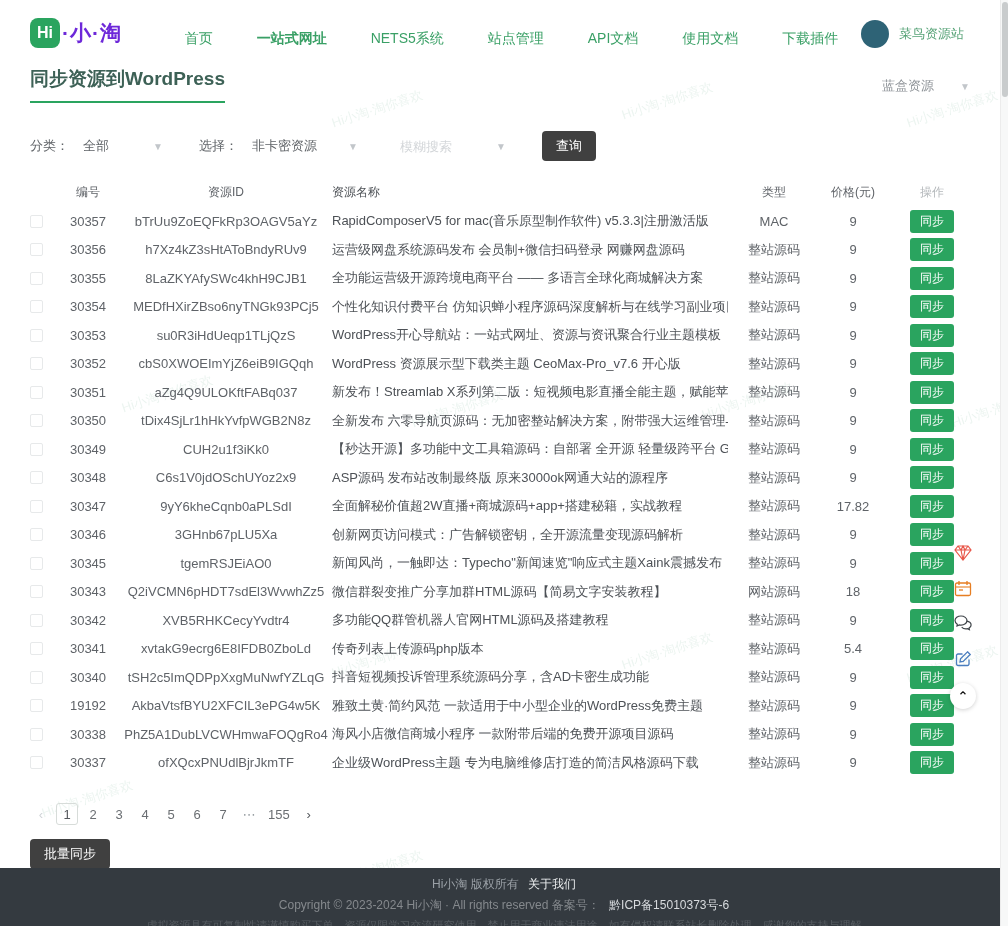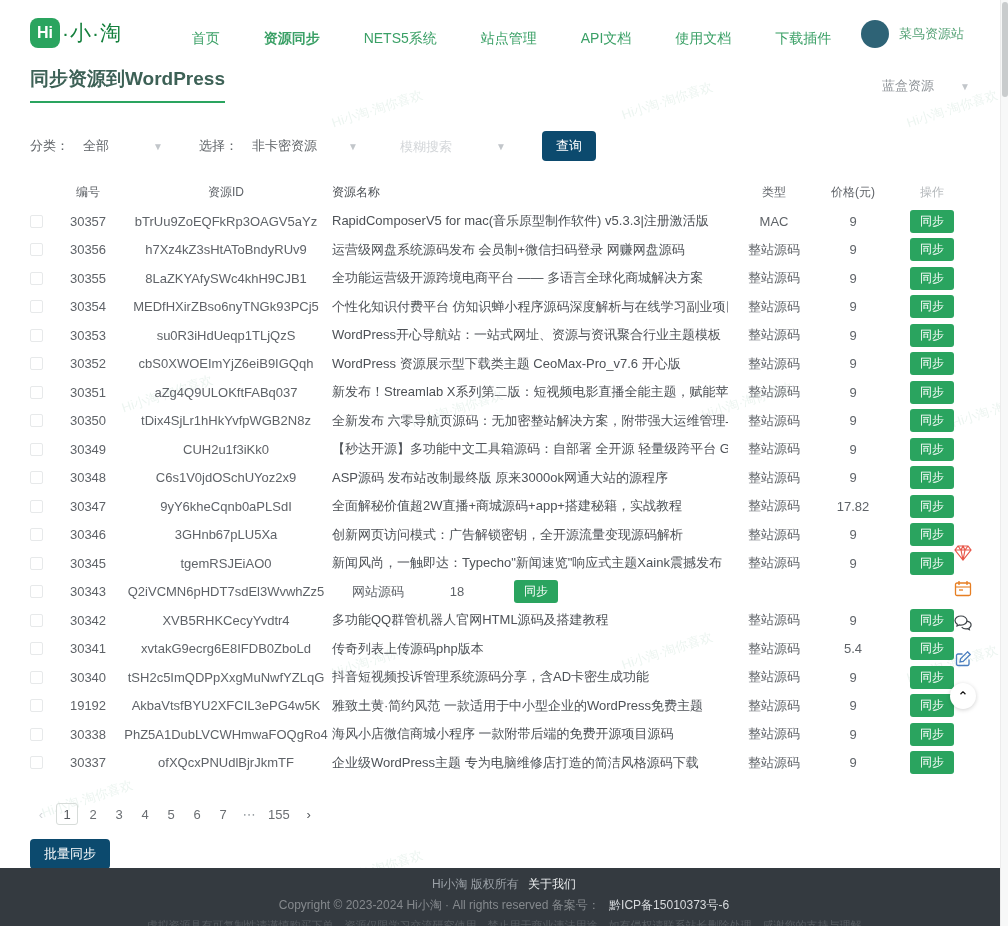--- a/index.html
+++ b/index.html
@@ -6,21 +6,21 @@
   html,body { width:1008px; height:926px; overflow:hidden; background:#fff;
     font-family:"Liberation Sans","DejaVu Sans",sans-serif; }
   body { position:relative; }
 
   
   .topbar { display:flex; align-items:flex-end; height:48px; padding:0 26px 0 30px;
     background:#fff; position:relative; z-index:3; }
   .logo { display:flex; align-items:center; gap:2px; }
   .logo-badge { width:30px; height:30px; background:#2aa45f; color:#fff; border-radius:8px;
     font-weight:bold; font-size:16px; display:flex; align-items:center; justify-content:center; }
-  .logo-text { color:#15803d; font-weight:normal; font-size:21px; letter-spacing:1px; }
+  .logo-text { color:#6d28d9; font-weight:bold; font-size:21px; letter-spacing:1px; }
   .mainnav { display:flex; gap:44px; margin:0 auto; padding-left:40px; }
   .nav-link { font-size:14px; color:#3aa066; text-decoration:none; cursor:pointer; }
   .nav-link.active { font-weight:bold; }
   .userbox { display:flex; align-items:center; gap:10px; margin-right:18px; }
   .avatar { width:28px; height:28px; border-radius:50%; background:#2e6376; }
   .username { font-size:13px; color:#57a377; }
 
   
   .content { position:relative; z-index:2; padding:0 30px; }
   .titlerow { display:flex; align-items:flex-end; justify-content:space-between; margin-top:18px; }
@@ -33,21 +33,21 @@
   .filters { display:flex; align-items:center; margin-top:28px; gap:8px; }
   .flabel { font-size:13px; color:#606468; }
   .fselect { display:flex; align-items:center; justify-content:space-between; width:92px;
     font-size:13px; color:#606468; cursor:pointer; margin-right:22px; padding:4px 6px; }
   .fselect.wide { width:118px; }
   .searchbox { display:flex; align-items:center; justify-content:space-between; width:118px;
     margin-right:22px; padding:4px 6px; }
   .searchbox input { border:none; outline:none; width:86px; font-size:13px; color:#606468;
     font-family:inherit; background:transparent; }
   .searchbox input::placeholder { color:#d3d6d9; }
-  .btn-green { background:#0c4a6e; color:#fff; border:none; border-radius:4px;
+  .btn-green { background:#404040; color:#fff; border:none; border-radius:4px;
     font-size:13px; padding:6px 14px; cursor:pointer; font-family:inherit; }
 
   
   .tbl { margin-top:16px; }
   .trow { display:flex; align-items:center; height:28.5px; font-size:13px; }
   .thead { height:30px; color:#b4b8bb; font-size:12px; margin-top:4px; }
   .c-chk { width:26px; display:flex; align-items:center; }
   .chkbox { width:13px; height:13px; border:1px solid #e7e9ea; border-radius:2px; background:#fff; cursor:pointer; }
   .c-id   { width:64px; text-align:center; color:#5f6368; }
   .c-rid  { width:212px; text-align:center; color:#5f6368; }
@@ -109,21 +109,21 @@
     <span class="wm" style="left: 330px; top: 860px;">Hi小淘·淘你喜欢</span>
   </div>
 
 <div class="topbar">
   <div class="logo">
     <div class="logo-badge">Hi</div>
     <div class="logo-text">·小·淘</div>
   </div>
   <div class="mainnav">
       <a class="nav-link">首页</a>
-      <a class="nav-link active">资源同步</a>
+      <a class="nav-link active">一站式网址</a>
       <a class="nav-link">NETS5系统</a>
       <a class="nav-link">站点管理</a>
       <a class="nav-link">API文档</a>
       <a class="nav-link">使用文档</a>
       <a class="nav-link">下载插件</a>
     </div>
   <div class="userbox">
     <div class="avatar"></div>
     <div class="username">菜鸟资源站</div>
   </div>
@@ -309,20 +309,21 @@
           <div class="c-type">整站源码</div>
           <div class="c-price">9</div>
           <div class="c-op"><button class="sync-btn">同步</button></div>
         </div>
         <div class="trow">
           <div class="c-chk">
             <div class="chkbox"></div>
           </div>
           <div class="c-id">30343</div>
           <div class="c-rid">Q2iVCMN6pHDT7sdEl3WvwhZz5</div>
+          <div class="c-name">微信群裂变推广分享加群HTML源码【简易文字安装教程】</div>
           <div class="c-type">网站源码</div>
           <div class="c-price">18</div>
           <div class="c-op"><button class="sync-btn">同步</button></div>
         </div>
         <div class="trow">
           <div class="c-chk">
             <div class="chkbox"></div>
           </div>
           <div class="c-id">30342</div>
           <div class="c-rid">XVB5RHKCecyYvdtr4</div>

